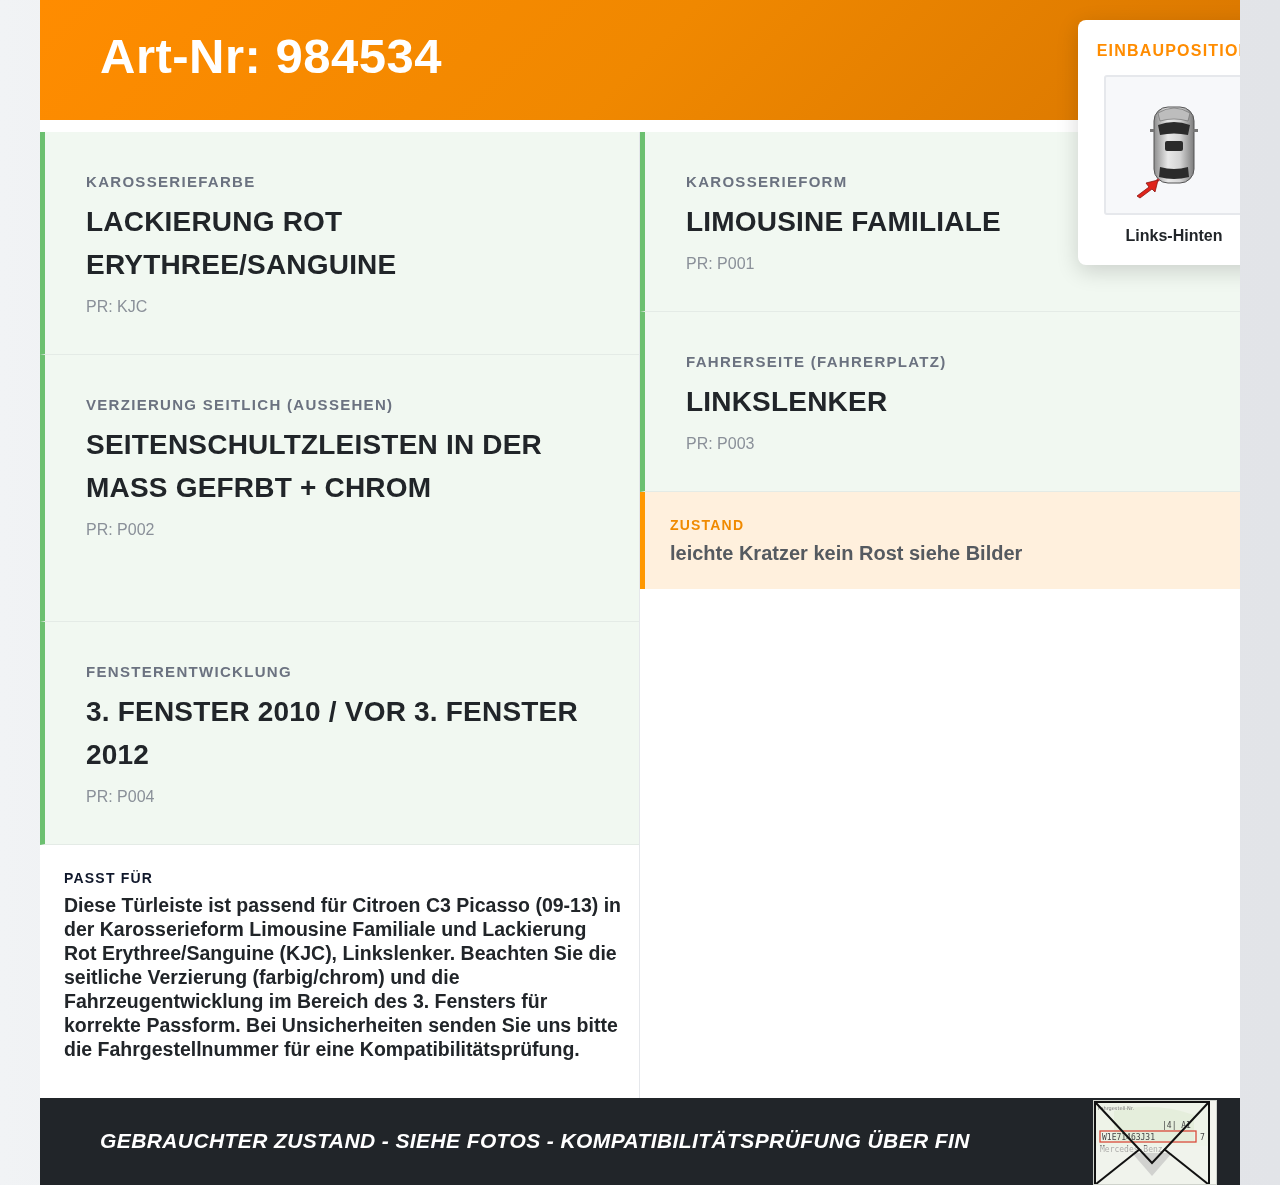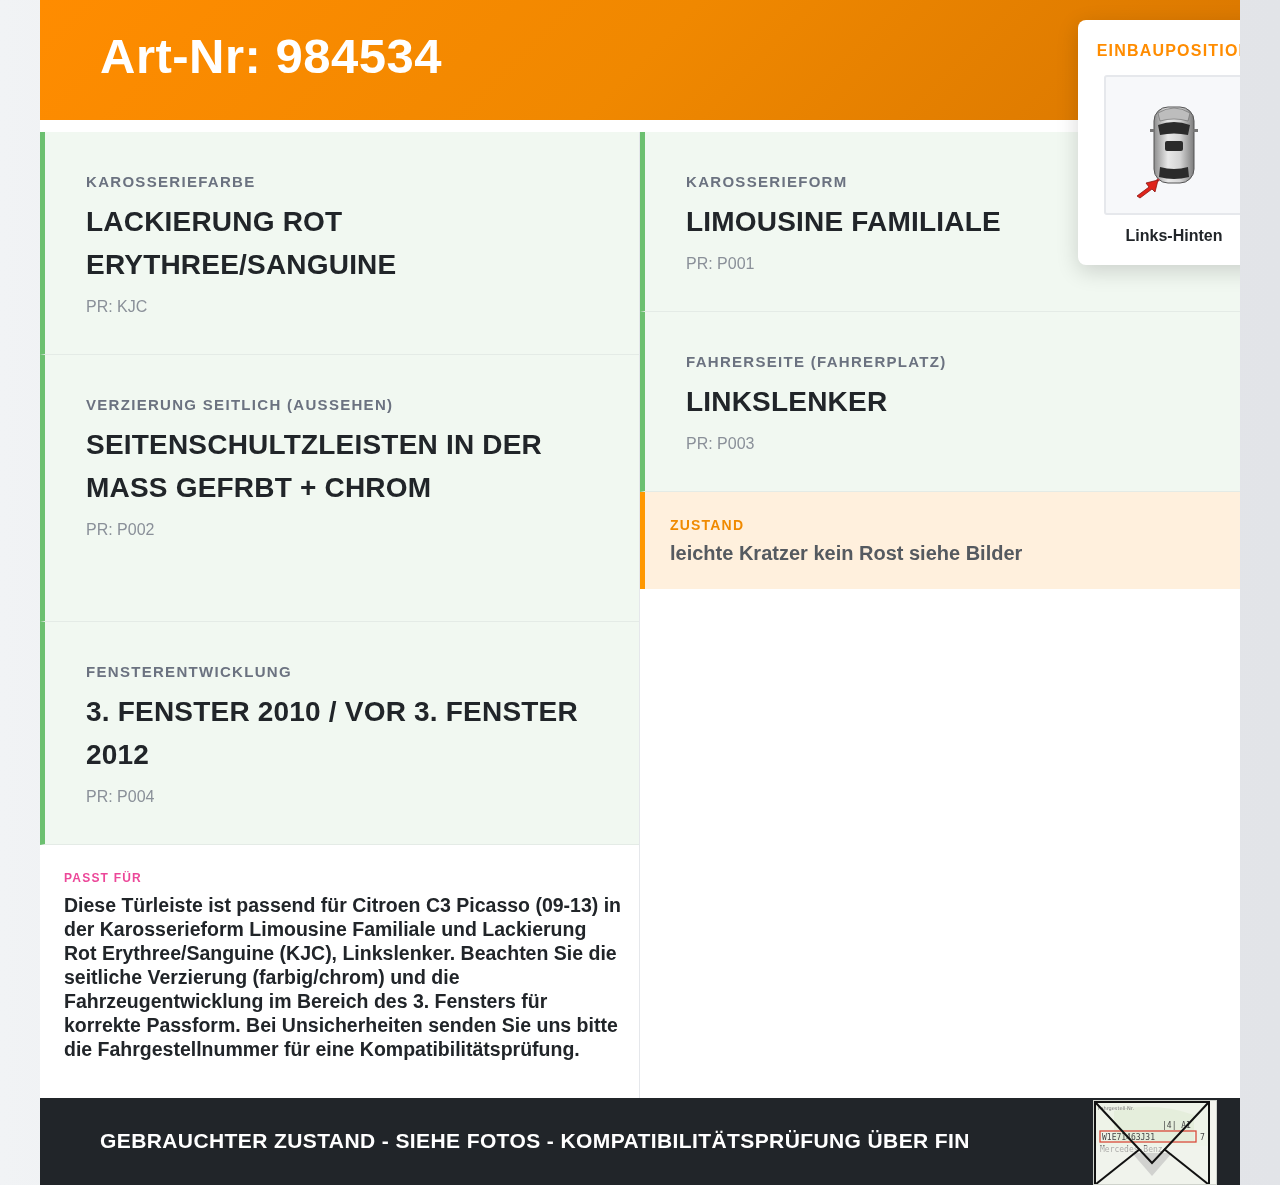--- a/index.html
+++ b/index.html
@@ -105,24 +105,24 @@
       font-size: 20px;
       font-weight: 600;
       color: #555a60;
       line-height: 26px;
       margin-top: 6px;
     }
     .passt {
       padding: 24px 24px 0 24px;
     }
     .passt-label {
-      font-size: 12px;
+      font-size: 14px;
       font-weight: 700;
       letter-spacing: 1.2px;
-      color: #ec4899;
+      color: #0f172a;
       line-height: 18px;
     }
     .passt-text {
       font-size: 19.5px;
       font-weight: 600;
       color: #212529;
       line-height: 24px;
       margin-top: 6px;
       width: 560px;
     }
@@ -135,20 +135,21 @@
     .footer-text {
       position: absolute;
       left: 60px;
       top: 30px;
       font-size: 21px;
       font-weight: 700;
       color: #ffffff;
       letter-spacing: 0.4px;
       line-height: 26px;
       white-space: nowrap;
+      font-style: italic;
     }
     .footer-thumb {
       position: absolute;
       left: 1053px;
       top: 2px;
       width: 124px;
       height: 85px;
       background: #f4f6ef;
       border: 1px solid #cfd3cc;
       overflow: hidden;

